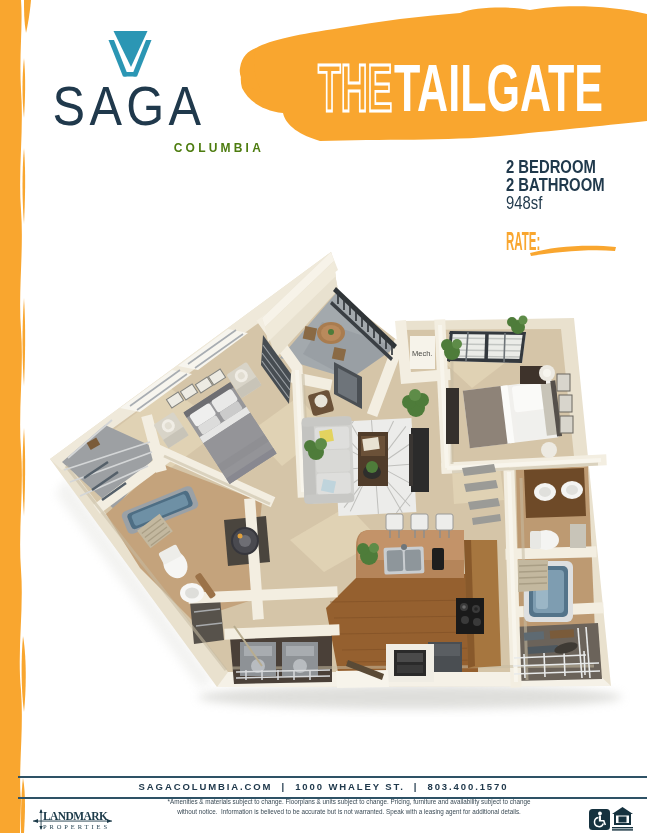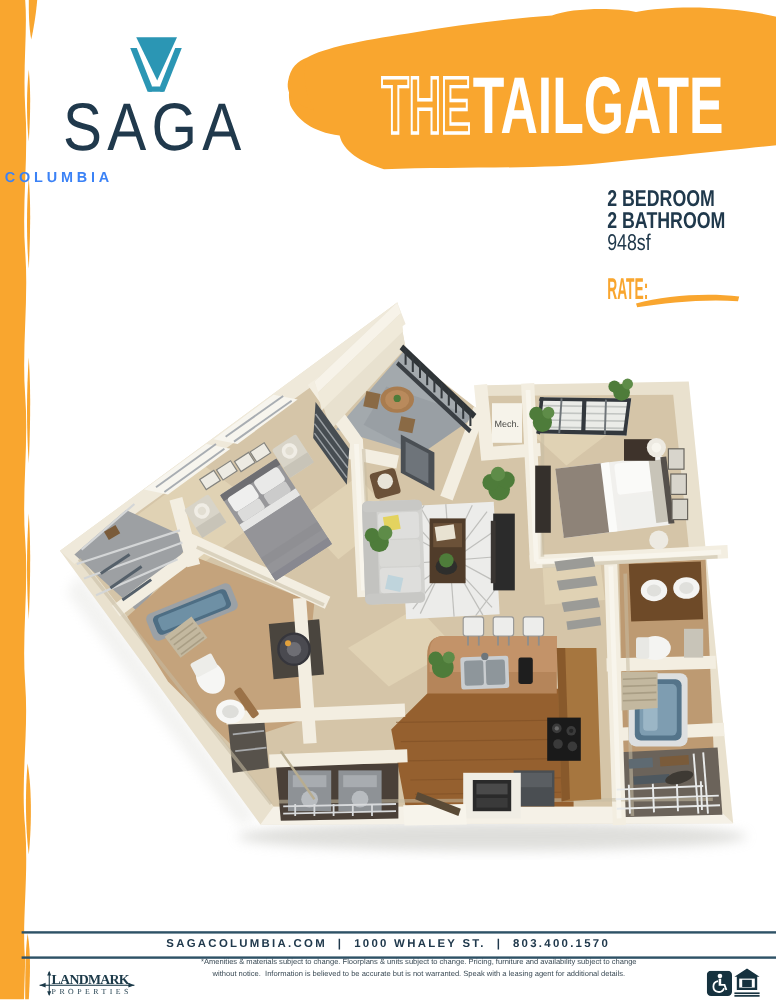--- a/index.html
+++ b/index.html
@@ -25,21 +25,21 @@
   <g fill="#2B96B4">
     <path d="M8.5,5 L42.5,5 L26,41 Z"></path>
     <path d="M3.5,14 L9,14 L21.5,45.5 L21.5,50.5 L18,50.5 Z"></path>
     <path d="M46.5,14 L41,14 L28.5,45.5 L28.5,50.5 L32,50.5 Z"></path>
     <path d="M18,50.5 L32,50.5 L31,55 L19,55 Z" transform="translate(0,-4.5)"></path>
   </g>
 </svg>
 
 <div class="abs" style="left:0;top:73px;width:258px;text-align:center;color:#20394C;font-size:56px;font-weight:400;letter-spacing:5px;transform:scaleX(0.87);transform-origin:129px 0;">SAGA</div>
 
-<div class="abs" style="left:4px;top:141px;width:260px;text-align:left;color:#3b82f6;font-size:12px;font-weight:700;letter-spacing:3.2px;">COLUMBIA</div>
+<div class="abs" style="left:4px;top:141px;width:260px;text-align:right;color:#4d7c0f;font-size:12px;font-weight:700;letter-spacing:3.2px;">COLUMBIA</div>
 
 <svg class="abs" style="left:230px;top:0" width="417" height="155" viewBox="0 0 417 155">
   <path d="M12,88 C8,74 14,58 26,48 C40,40 70,34 110,28 C150,21 190,16 230,13
            C245,7 280,6 300,10 C330,4 380,5 417,14
            L417,121
            C380,125 330,130 270,136 C220,141 150,139 90,141 C70,135 56,126 53,113
            C30,110 18,100 12,88 Z" fill="#F9A62F"></path>
   <path d="M26,48 C22,62 24,78 32,92 C18,88 8,80 10,68 C12,56 18,51 26,48 Z" fill="#F9A62F"></path>
 </svg>
 

